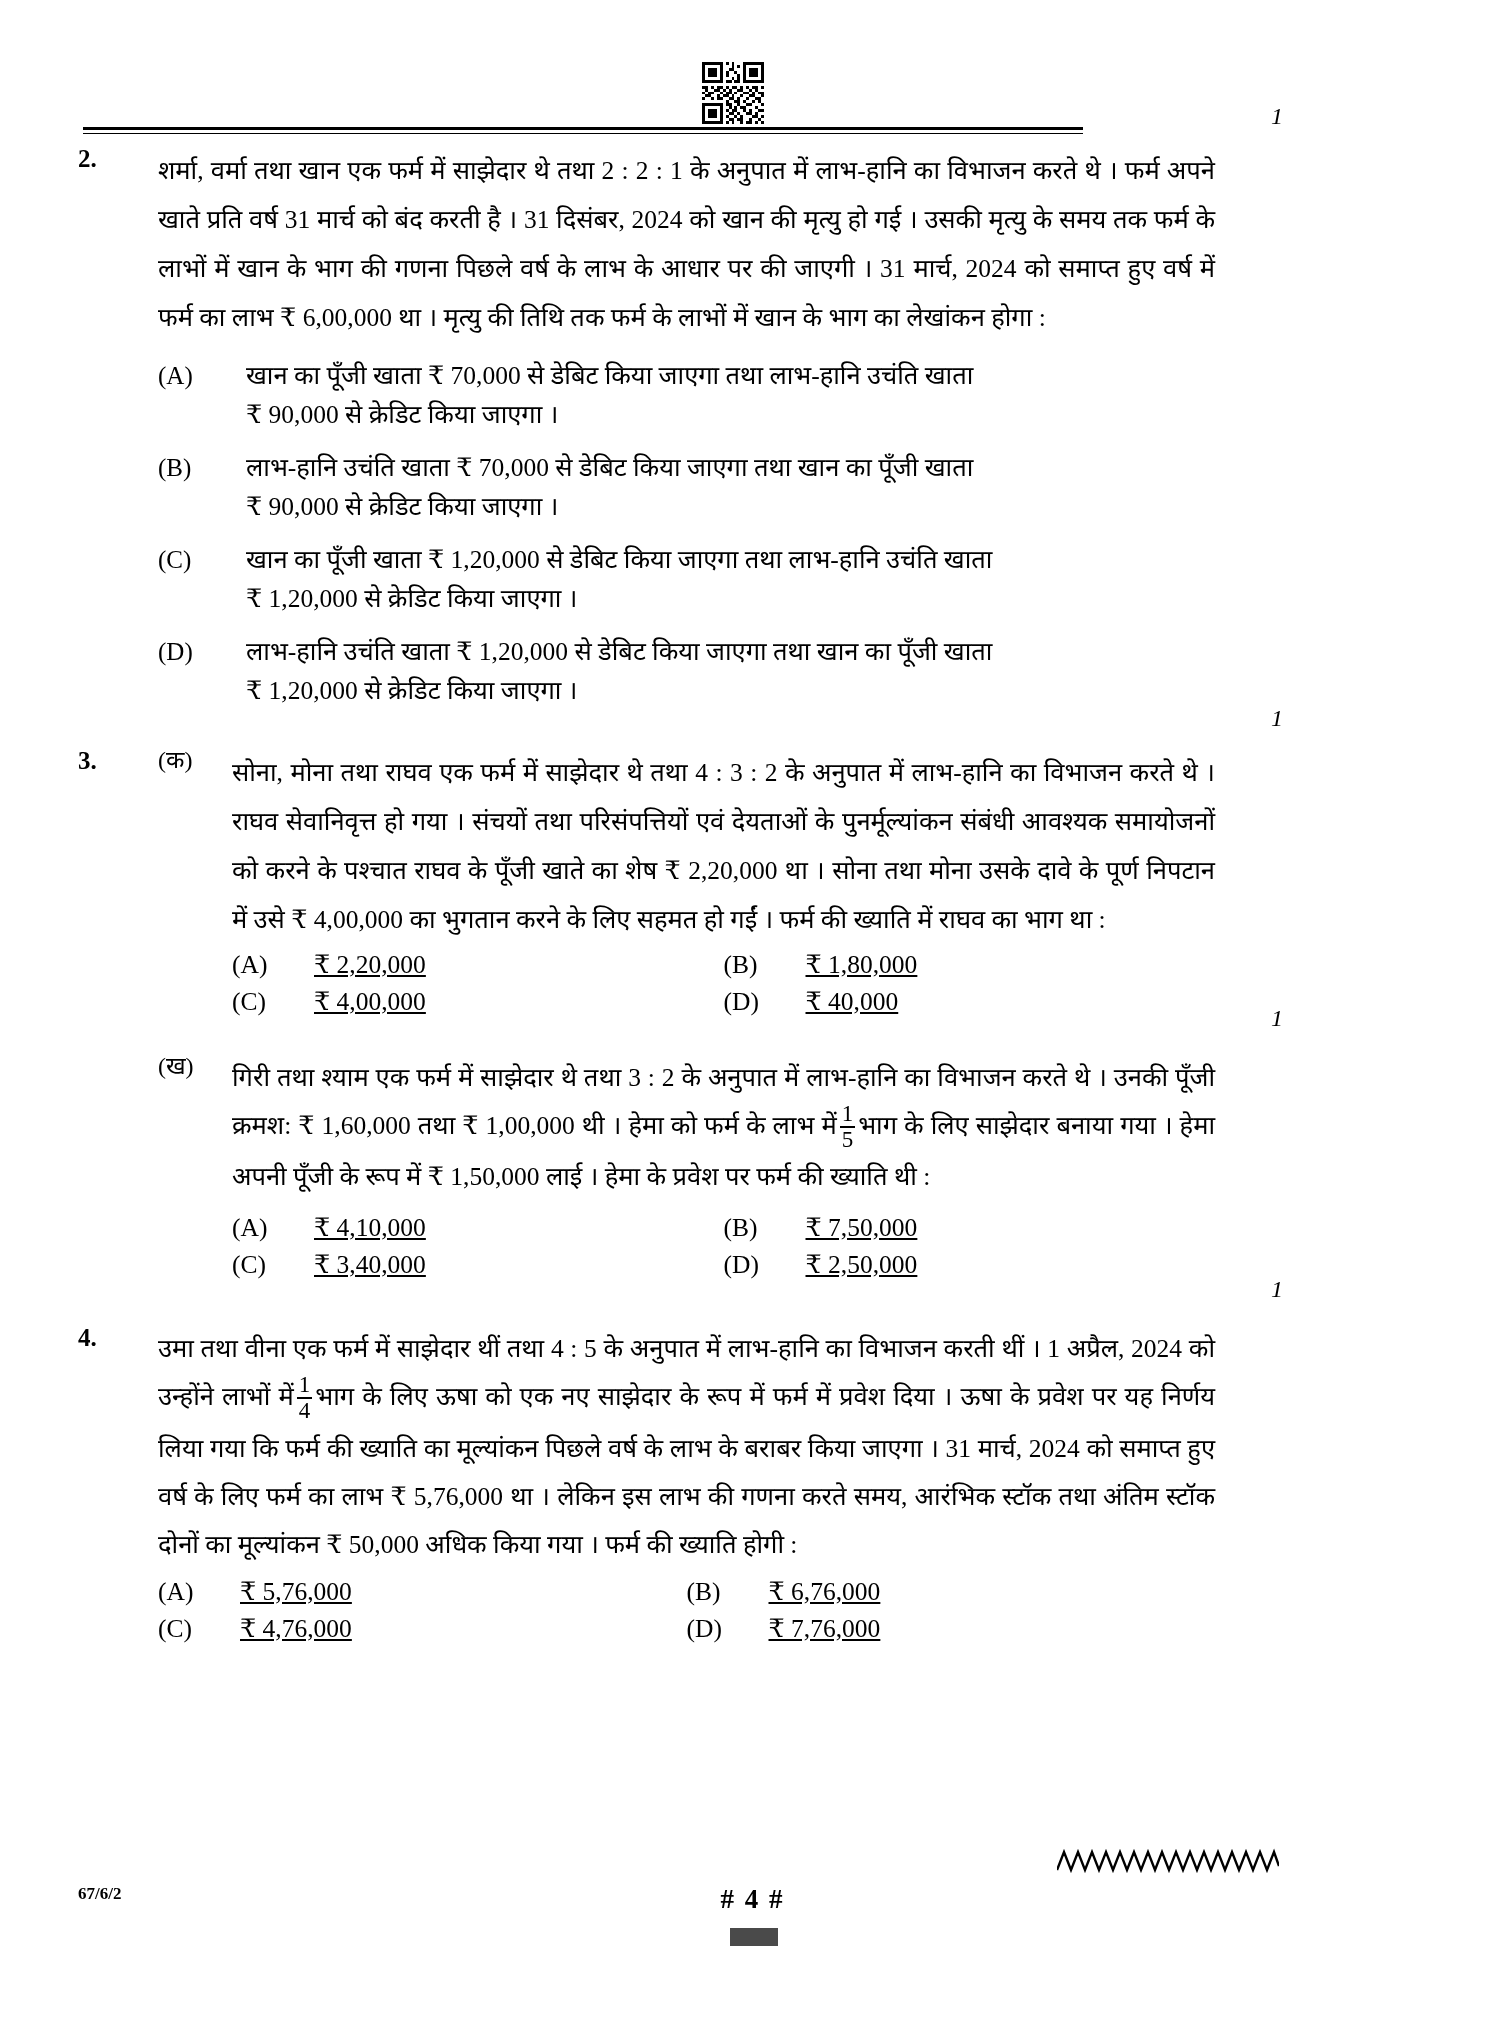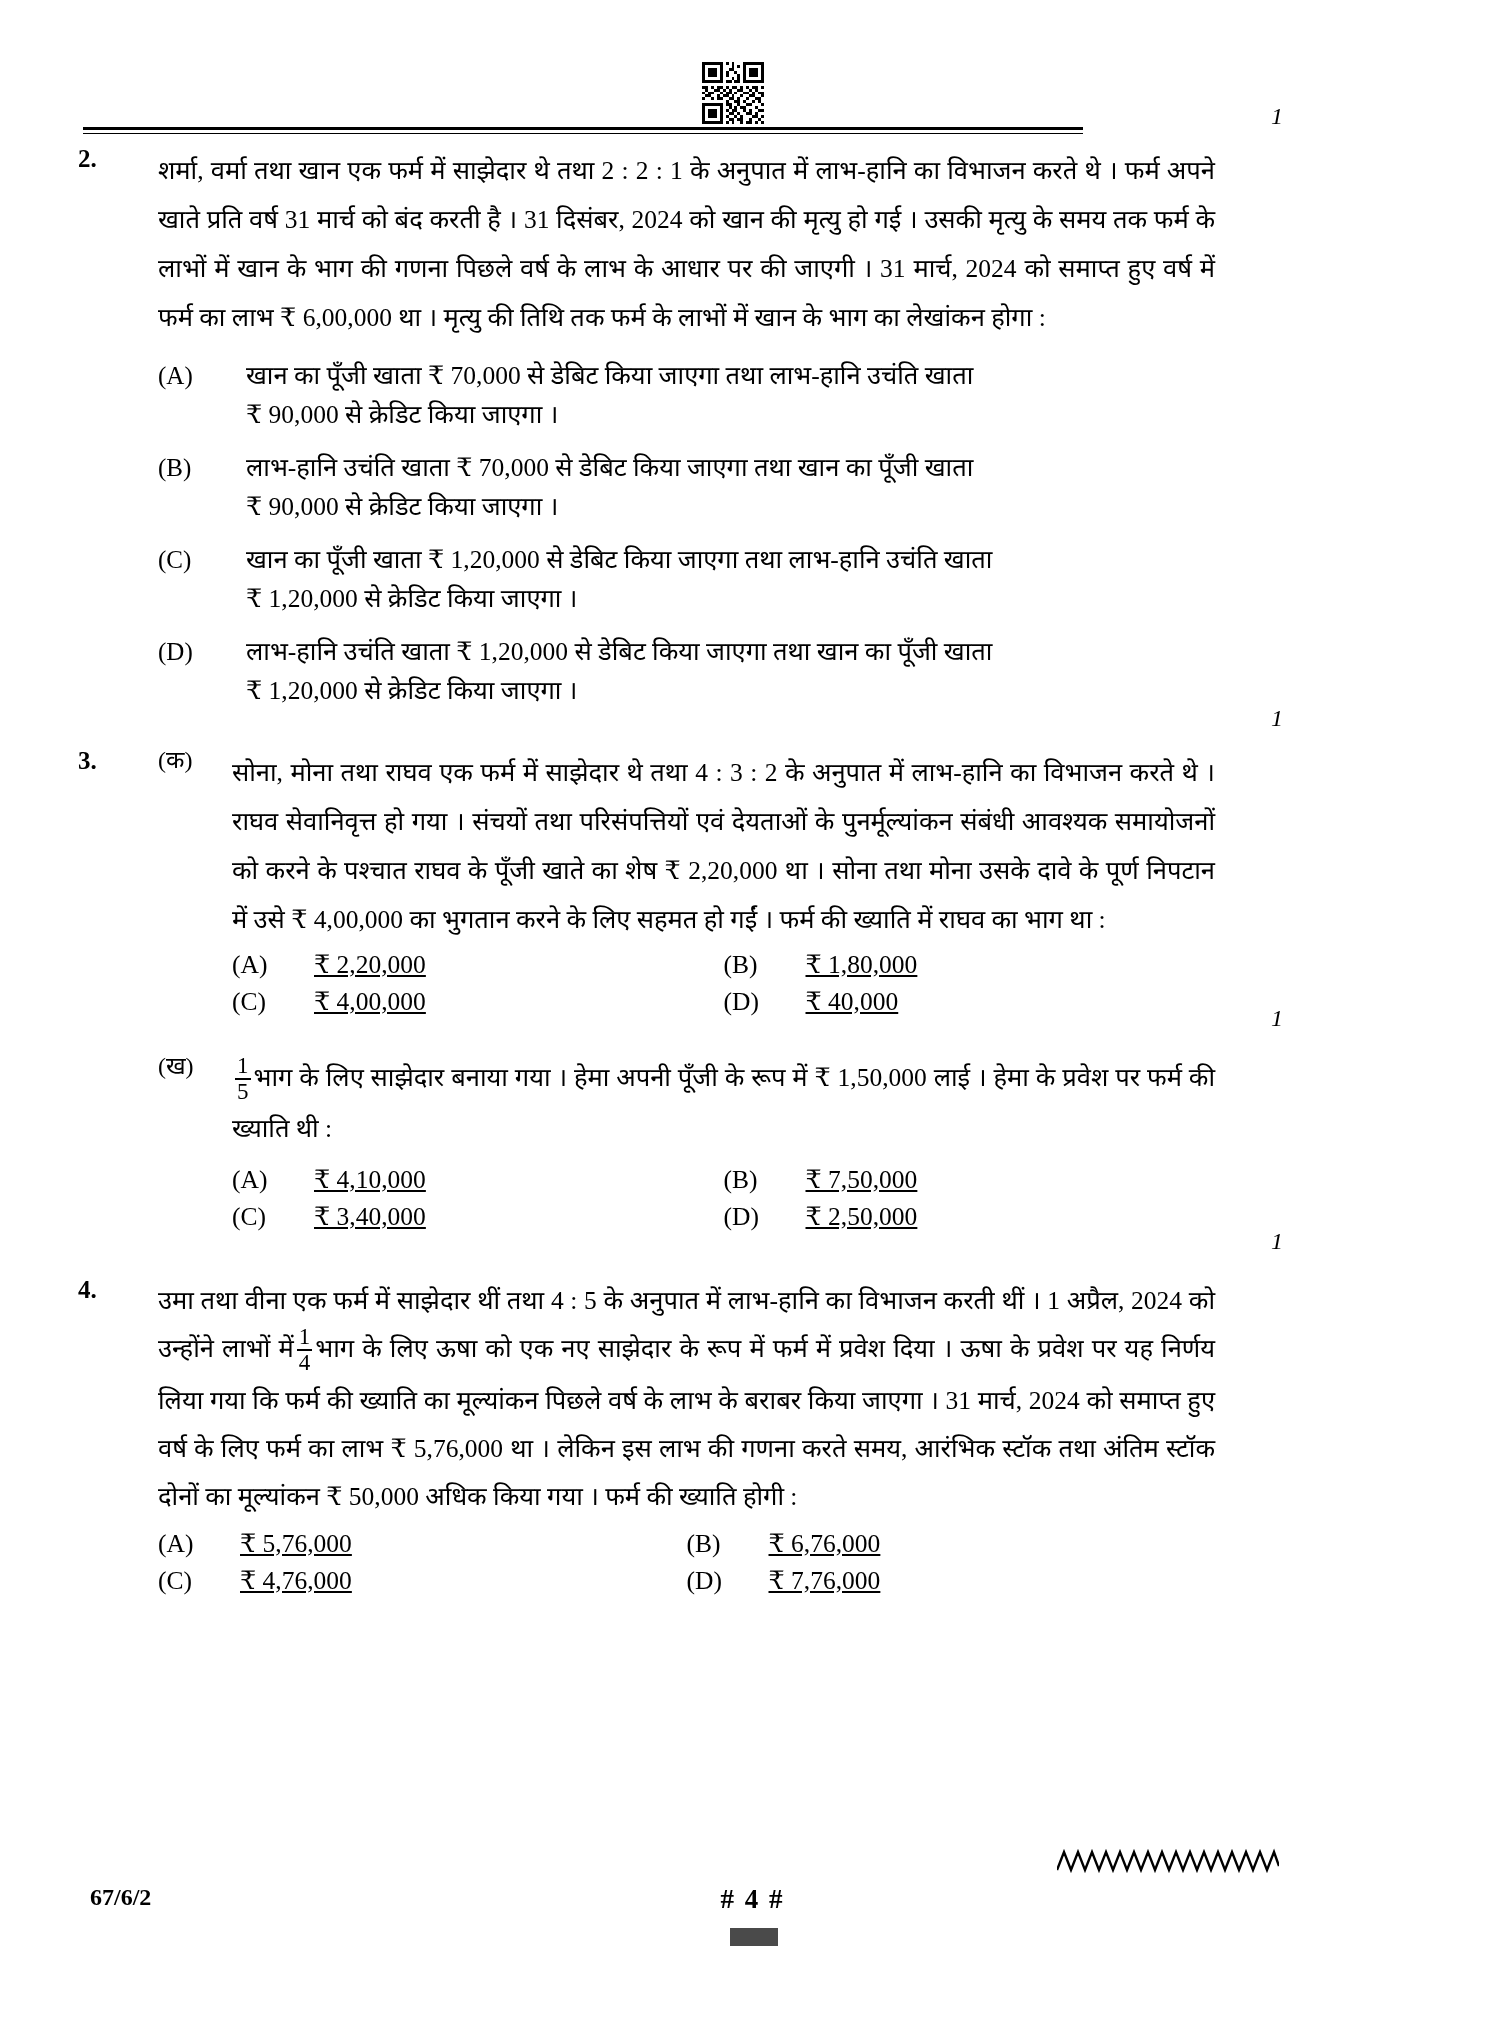--- a/index.html
+++ b/index.html
@@ -157,24 +157,24 @@
     margin: 0 3px;
     position: relative;
     top: -1px;
   }
   .frac .num { display: block; padding: 0 2px; }
   .frac .den { display: block; border-top: 2px solid #000; padding: 0 2px; }
 
   
   .footer-code {
     position: absolute;
-    left: 90px;
+    left: 78px;
     top: 1884px;
     font-weight: bold;
-    font-size: 24px;
+    font-size: 17px;
   }
   .footer-page {
     position: absolute;
     left: 0;
     top: 1884px;
     width: 1505px;
     text-align: center;
     font-weight: bold;
     font-size: 27px;
     letter-spacing: 2px;
@@ -370,21 +370,21 @@
             <span class="val">₹ 40,000</span>
           </div>
         </div>
       </div>
 
     </div>
 
     <div class="qrow" style="margin-top:34px;">
       <span class="qsub">(ख)</span>
       <div class="qtext sub" style="line-height:48px;">
-        <span class="frac"><span class="num">1</span><span class="den">5</span></span><span>भाग के लिए साझेदार बनाया गया । हेमा अपनी पूँजी के रूप में ₹ 1,50,000 लाई । हेमा के प्रवेश पर फर्म की ख्याति थी :</span>
+        <span>गिरी तथा श्याम एक फर्म में साझेदार थे तथा 3 : 2 के अनुपात में लाभ-हानि का विभाजन करते थे । उनकी पूँजी क्रमश: ₹ 1,60,000 तथा ₹ 1,00,000 थी । हेमा को फर्म के लाभ में</span><span class="frac"><span class="num">1</span><span class="den">5</span></span><span>भाग के लिए साझेदार बनाया गया । हेमा अपनी पूँजी के रूप में ₹ 1,50,000 लाई । हेमा के प्रवेश पर फर्म की ख्याति थी :</span>
       </div>
       <span class="marks" style="top:-49px;">1</span>
 
       <div class="opt-grid indent" style="margin-top:8px;">
         <div class="orow">
           <div class="ocell">
             <span class="lab">(A)</span>
             <span class="val">₹ 4,10,000</span>
           </div>
           <div class="ocell">

